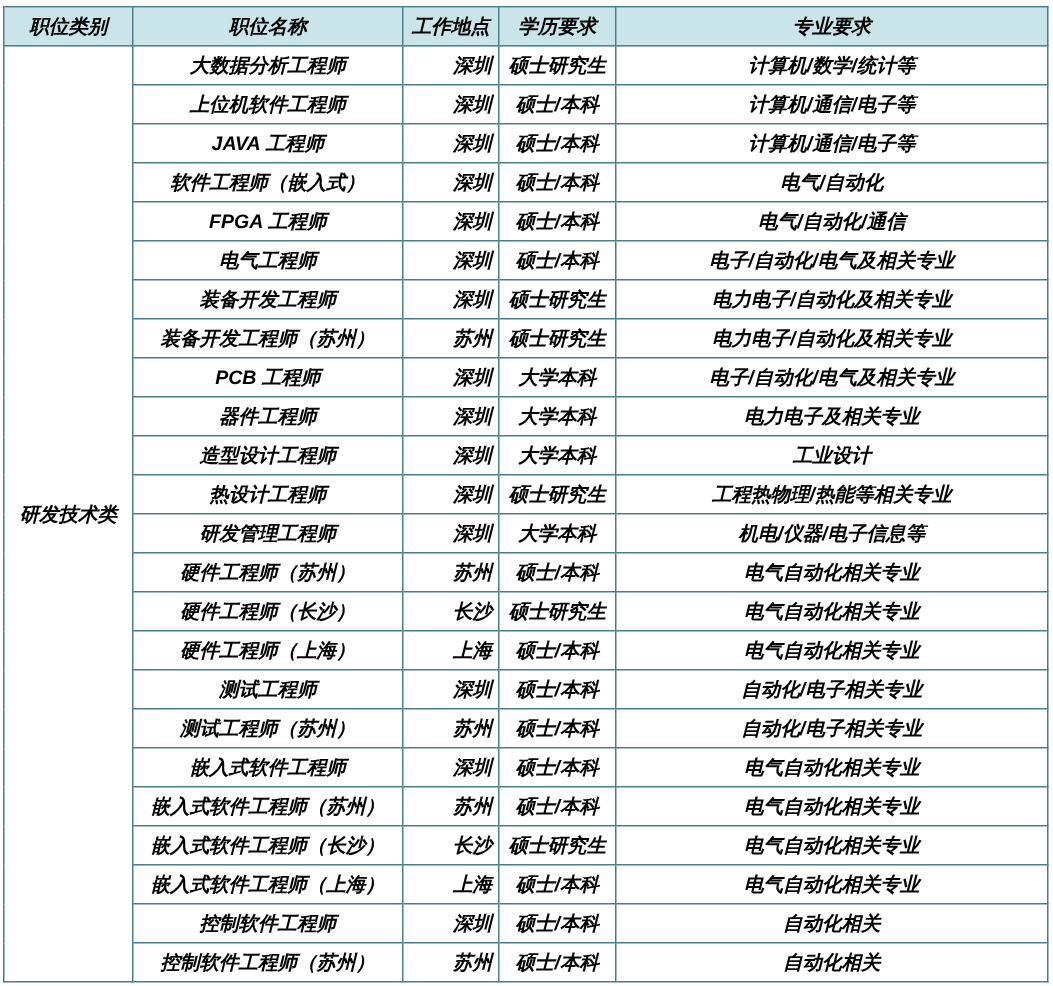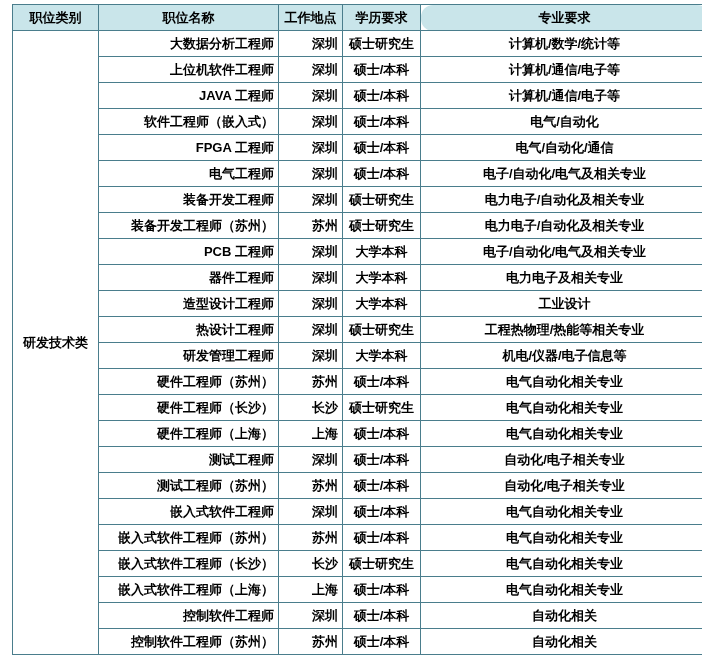--- a/index.html
+++ b/index.html
@@ -7,22 +7,23 @@
     padding: 0;
     background: #ffffff;
   }
   body {
     width: 702px;
     height: 657px;
     font-family: "Liberation Sans", "DejaVu Sans", sans-serif;
     color: #000000;
   }
   .table-wrap {
-    padding: 4px 2px 0 12px;
+    padding: 4px 2px 0 2px;
     box-sizing: border-box;
+    font-style: italic;
   }
   table.job-table {
     border-collapse: collapse;
     table-layout: fixed;
     width: 696px;
     margin: 0;
   }
   table.job-table th,
   table.job-table td {
     border: 1px solid #4a7d8c;
@@ -39,30 +40,30 @@
     text-align: center;
     font-weight: bold;
     font-size: 13.5px;
     height: 40px;
     padding: 2px 3px;
   }
   .col-cat   { width: 86px; }
   .col-name  { width: 180px; }
   .col-loc   { width: 64px; }
   .col-edu   { width: 78px; }
-  .col-major { width: 288px; border-radius: 12px; }
+  .col-major { width: 288px; }
 
   td.cat-cell {
     text-align: center;
     vertical-align: middle;
     font-weight: bold;
     font-size: 13.5px;
   }
   td.name-cell {
-    text-align: right;
+    text-align: center;
   }
   td.loc-cell {
     text-align: right;
   }
   td.edu-cell {
     text-align: center;
     margin-left: 48px;
   }
   td.major-cell {
     text-align: center;

